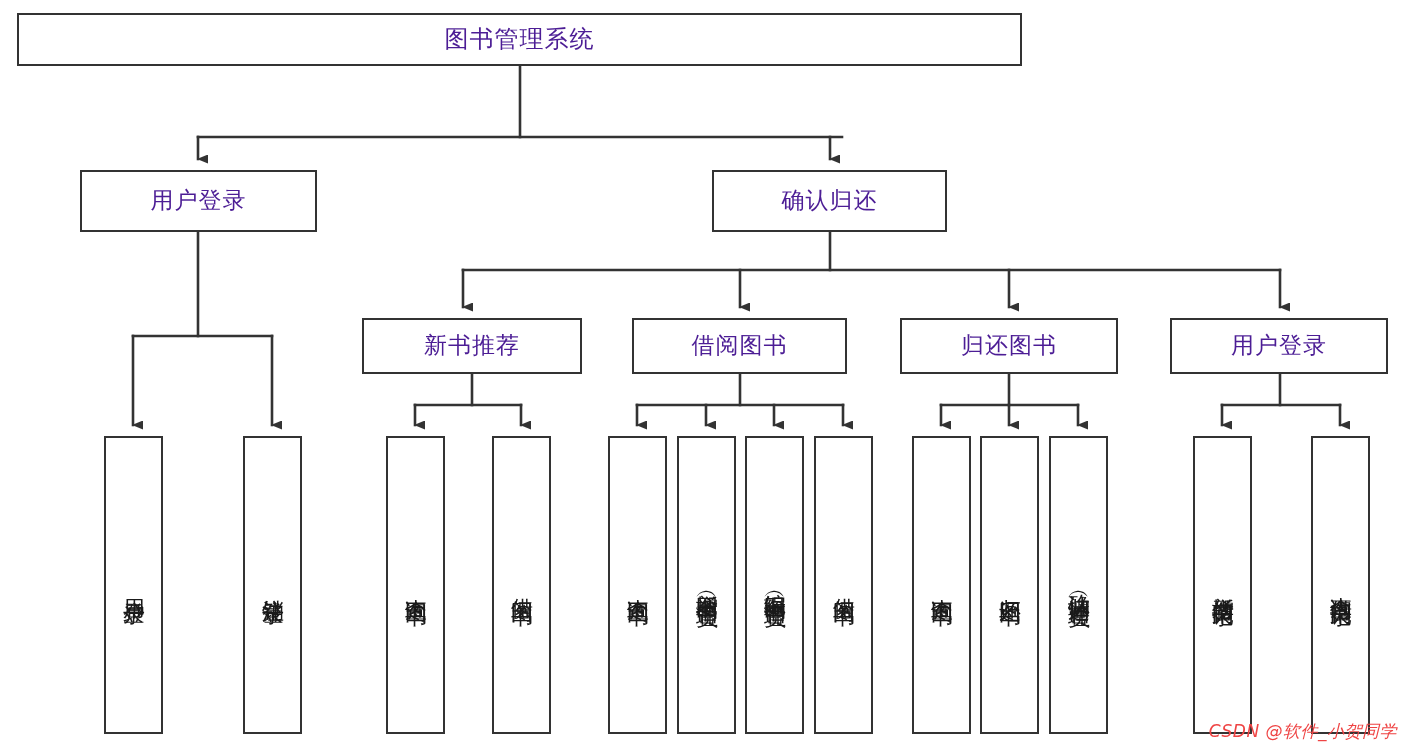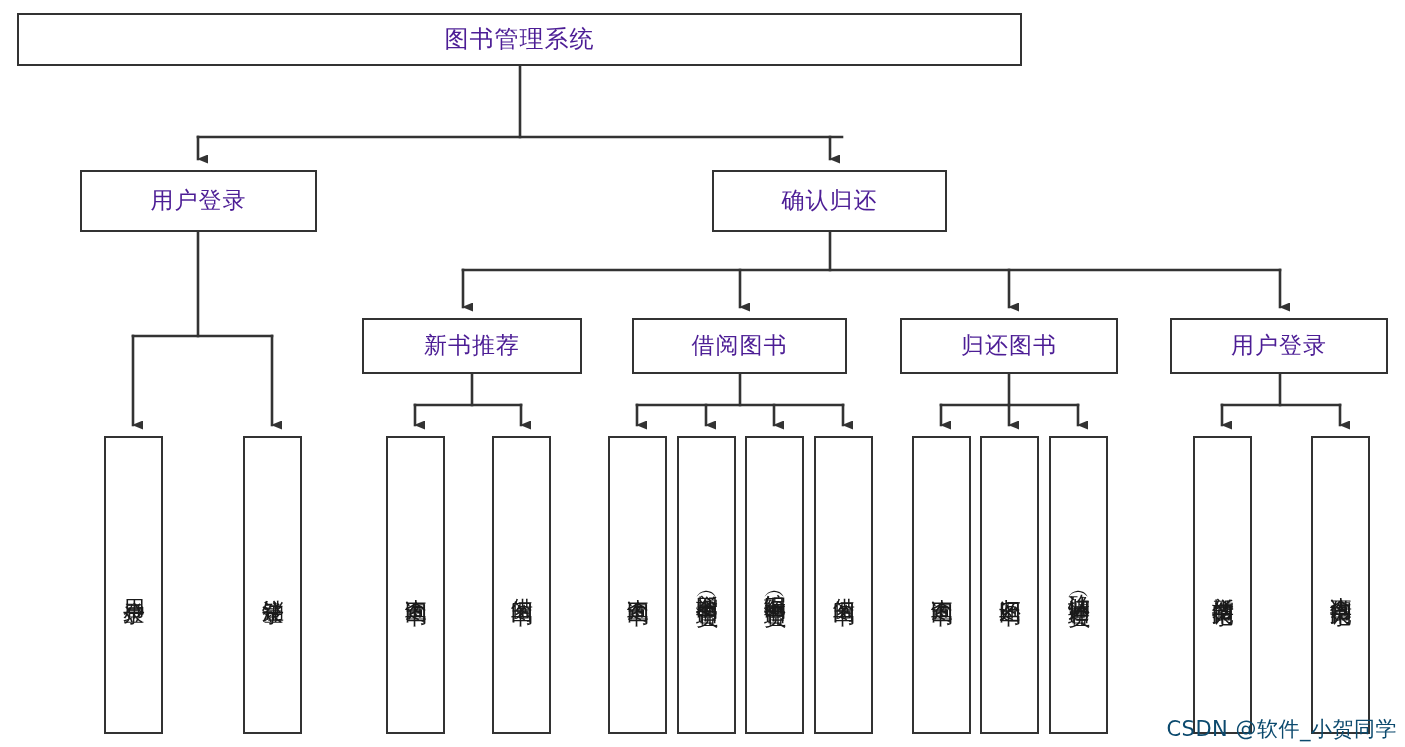--- a/index.html
+++ b/index.html
@@ -51,25 +51,26 @@
     font-size:22px;
     line-height:1.22;
     letter-spacing:2px;
     color:#1a1a1a;
     max-height:100%;
   }
   .watermark{
     position:absolute;
     right:8px;
     bottom:4px;
-    font-size:21px;
-    color:#0c4a6e;
+    font-size:17px;
+    color:#ef4444;
     white-space:nowrap;
     letter-spacing:0.5px;
     z-index:5;
+    font-style:italic;
   }
 </style>
 </head>
 <body>
 
 <div id="canvas">
 
   <svg class="edges" viewBox="0 0 1405 747" xmlns="http://www.w3.org/2000/svg">
     <defs>
       <marker id="arw" markerWidth="10" markerHeight="11" refX="4.5" refY="10" orient="auto" markerUnits="userSpaceOnUse">

